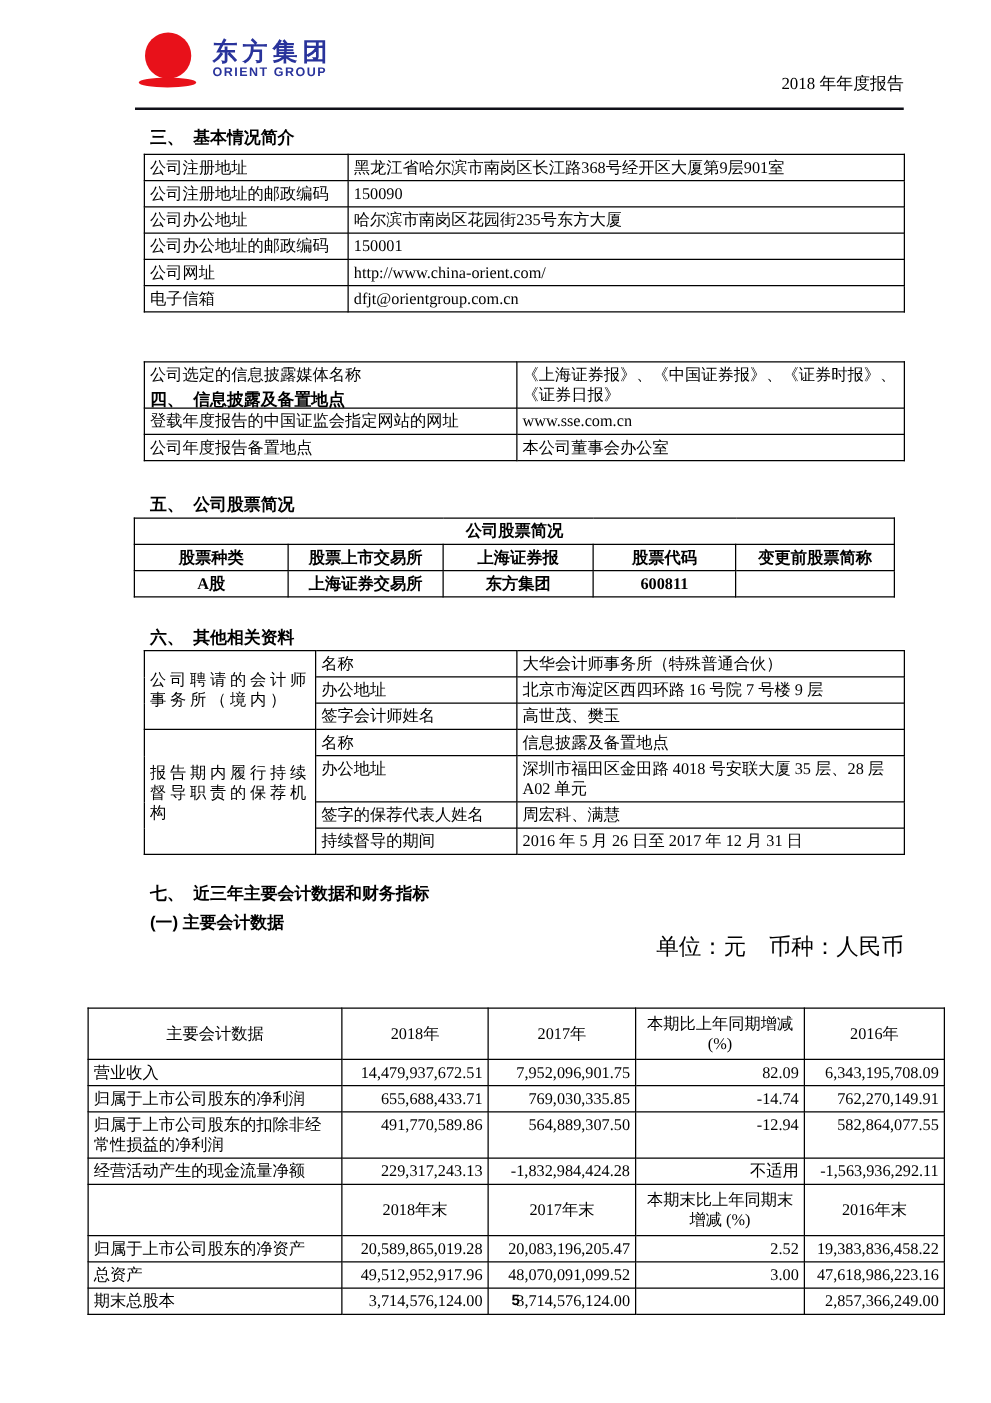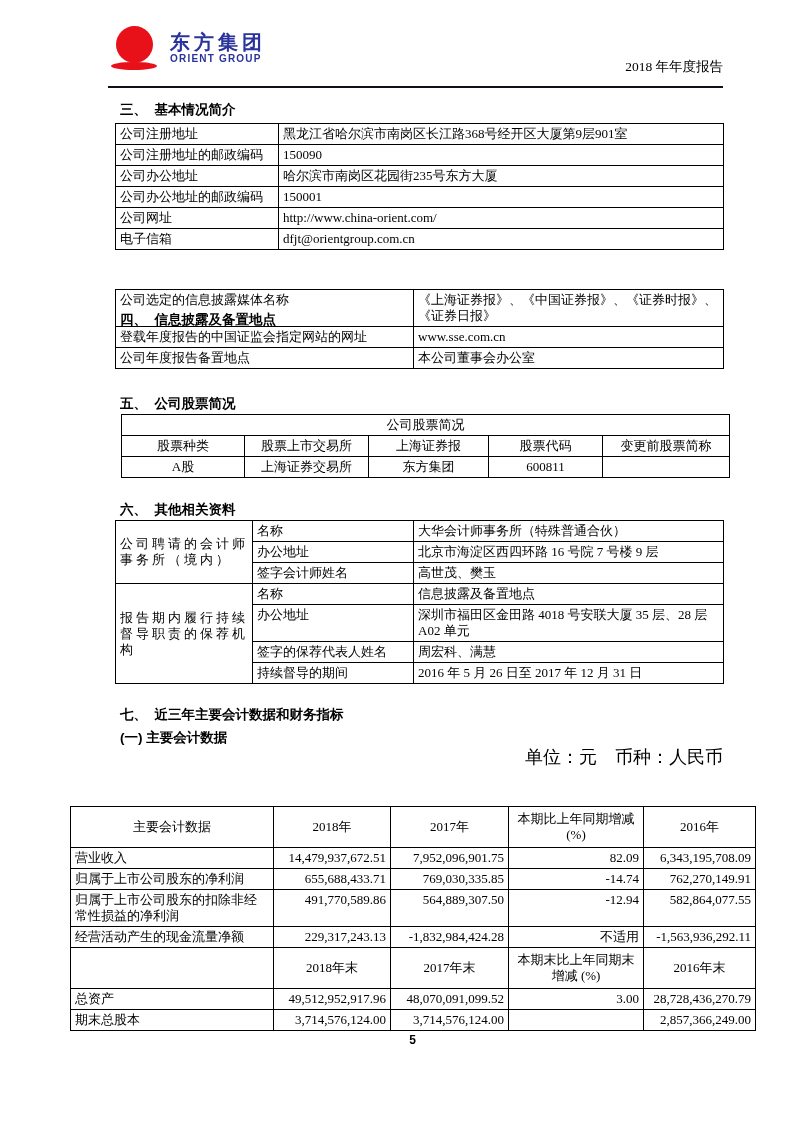--- a/index.html
+++ b/index.html
@@ -24,21 +24,21 @@
   .sec-heading {
     position:absolute; left:120px;
     font-family:"Liberation Sans","DejaVu Sans",sans-serif;
     font-weight:bold; font-size:13.5px; white-space:pre;text-align:center;
   }
   
   table { border-collapse:collapse; table-layout:fixed; font-size:13px; position:absolute; }
   td { border:1px solid #000; padding:2px 4px; vertical-align:top; line-height:16px; word-break:break-all; }
   .t-basic   { left:115px; top:123px; width:608px; }
   .t-media   { left:115px; top:289px; width:608px; }
-  .t-stock   { left:121px; top:414px; width:608px; }
+  .t-stock   { left:107px; top:414px; width:608px;font-weight:bold; }
   .t-stock td { text-align:center; vertical-align:middle; }
   .t-other   { left:115px; top:520px; width:608px; }
   .t-other .group-cell { vertical-align:middle; letter-spacing:3px; }
   .t-fin     { left:70px;  top:806px; width:685px; }
   .t-fin td.head { text-align:center; vertical-align:middle; padding:4px; }
   .t-fin td.num  { text-align:right; }
   .unit-note { position:absolute; right:70px; top:745px; font-size:18px; }
   .page-number {
     position:absolute; left:70px; top:1033px; width:685px; text-align:center;
     font-family:"Liberation Sans","DejaVu Sans",sans-serif; font-weight:bold; font-size:12px;
@@ -238,25 +238,32 @@
       <td class="num">-1,563,936,292.11</td>
         </tr>
     <tr>
       <td class="head"></td>
       <td class="head">2018年末</td>
       <td class="head">2017年末</td>
       <td class="head">本期末比上年同期末增减 (%)</td>
       <td class="head">2016年末</td>
         </tr>
     <tr>
+      <td>归属于上市公司股东的净资产</td>
+      <td class="num">20,589,865,019.28</td>
+      <td class="num">20,083,196,205.47</td>
+      <td class="num">2.52</td>
+      <td class="num">19,383,836,458.22</td>
+        </tr>
+    <tr>
       <td>总资产</td>
       <td class="num">49,512,952,917.96</td>
       <td class="num">48,070,091,099.52</td>
       <td class="num">3.00</td>
-      <td class="num">28,728,436,270.79</td>
+      <td class="num">47,618,986,223.16</td>
         </tr>
     <tr>
       <td>期末总股本</td>
       <td class="num">3,714,576,124.00</td>
       <td class="num">3,714,576,124.00</td>
       <td class="num"></td>
       <td class="num">2,857,366,249.00</td>
         </tr>
   </tbody>
     </table>

